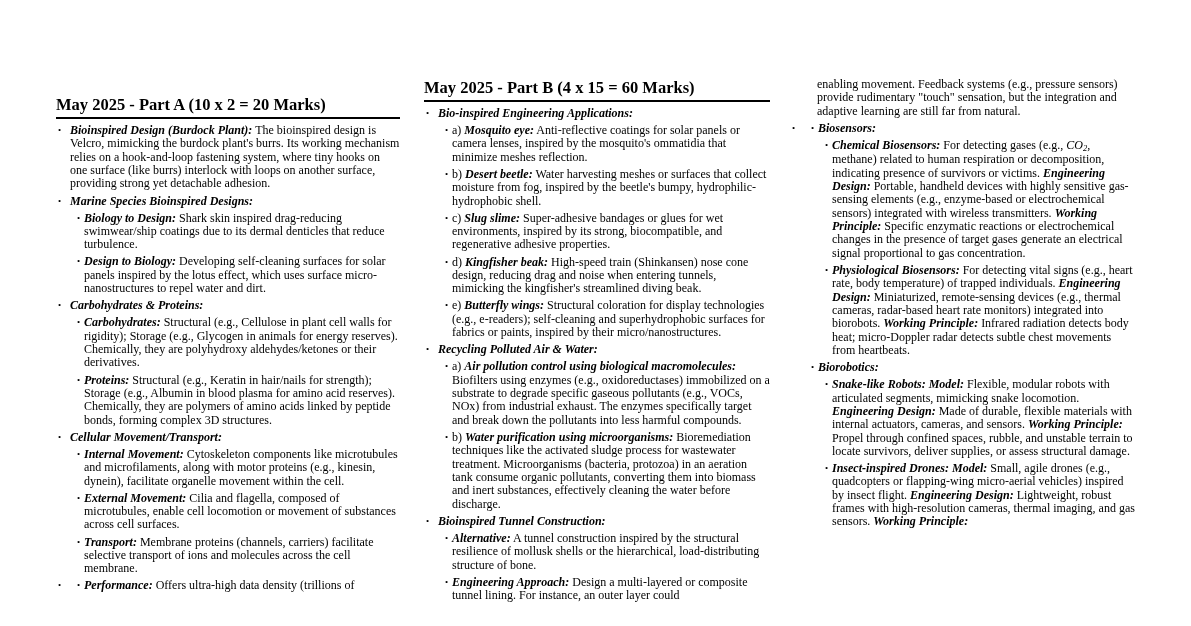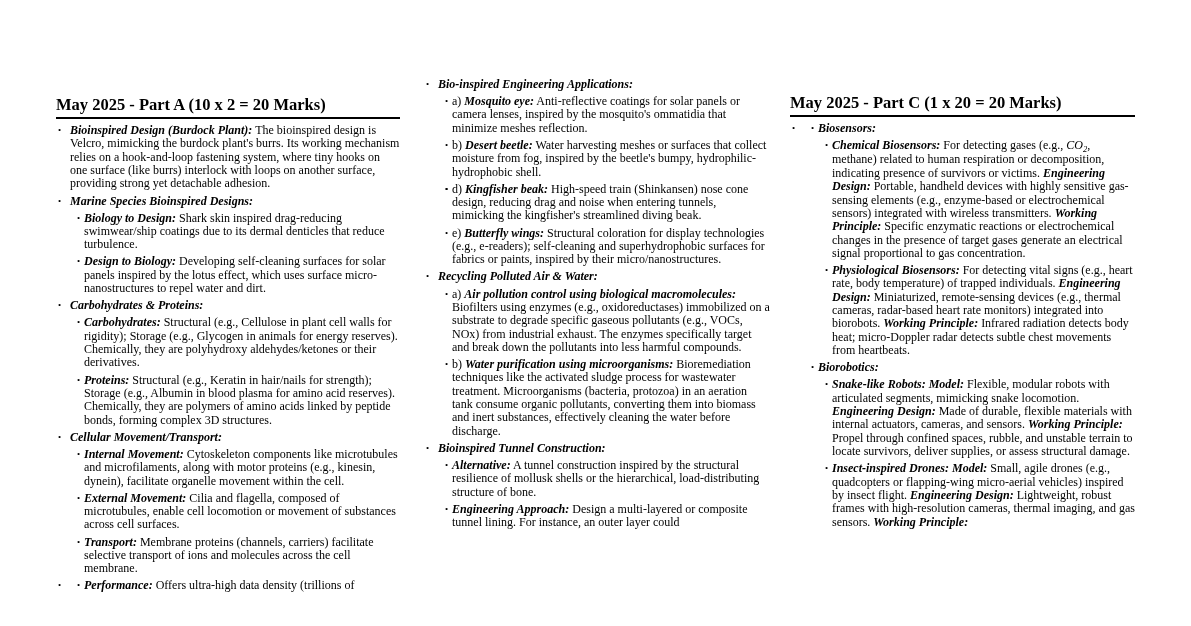--- a/index.html
+++ b/index.html
@@ -49,35 +49,36 @@
       <div class="block item lvl2"><span class="bullet">•</span><span><span class="s-b">Carbohydrates:</span><span class="s-n"> Structural (e.g., Cellulose in plant cell walls for rigidity); Storage (e.g., Glycogen in animals for energy reserves). Chemically, they are polyhydroxy aldehydes/ketones or their derivatives.</span></span></div>
       <div class="block item lvl2"><span class="bullet">•</span><span><span class="s-b">Proteins:</span><span class="s-n"> Structural (e.g., Keratin in hair/nails for strength); Storage (e.g., Albumin in blood plasma for amino acid reserves). Chemically, they are polymers of amino acids linked by peptide bonds, forming complex 3D structures.</span></span></div>
       <div class="block item lvl1"><span class="bullet">•</span><span><span class="s-b">Cellular Movement/Transport:</span></span></div>
       <div class="block item lvl2"><span class="bullet">•</span><span><span class="s-b">Internal Movement:</span><span class="s-n"> Cytoskeleton components like microtubules and microfilaments, along with motor proteins (e.g., kinesin, dynein), facilitate organelle movement within the cell.</span></span></div>
       <div class="block item lvl2"><span class="bullet">•</span><span><span class="s-b">External Movement:</span><span class="s-n"> Cilia and flagella, composed of microtubules, enable cell locomotion or movement of substances across cell surfaces.</span></span></div>
       <div class="block item lvl2"><span class="bullet">•</span><span><span class="s-b">Transport:</span><span class="s-n"> Membrane proteins (channels, carriers) facilitate selective transport of ions and molecules across the cell membrane.</span></span></div>
       <div class="block item lvl1"><span class="bullet">•</span></div>
       <div class="block item lvl2"><span class="bullet">•</span><span><span class="s-b">Performance:</span><span class="s-n"> Offers ultra-high data density (trillions of</span></span></div>
     </div>
   <div class="col col2">
+      <div class="heading">May 2025 - Part B (4 x 15 = 60 Marks)</div>
       <div class="block item lvl1"><span class="bullet">•</span><span><span class="s-b">Bio-inspired Engineering Applications:</span></span></div>
       <div class="block item lvl2"><span class="bullet">•</span><span><span class="s-n">a) </span><span class="s-b">Mosquito eye:</span><span class="s-n"> Anti-reflective coatings for solar panels or camera lenses, inspired by the mosquito's ommatidia that minimize meshes reflection.</span></span></div>
       <div class="block item lvl2"><span class="bullet">•</span><span><span class="s-n">b) </span><span class="s-b">Desert beetle:</span><span class="s-n"> Water harvesting meshes or surfaces that collect moisture from fog, inspired by the beetle's bumpy, hydrophilic-hydrophobic shell.</span></span></div>
-      <div class="block item lvl2"><span class="bullet">•</span></div>
+      <div class="block item lvl2"><span class="bullet">•</span><span><span class="s-n">c) </span><span class="s-b">Slug slime:</span><span class="s-n"> Super-adhesive bandages or glues for wet environments, inspired by its strong, biocompatible, and regenerative adhesive properties.</span></span></div>
       <div class="block item lvl2"><span class="bullet">•</span><span><span class="s-n">d) </span><span class="s-b">Kingfisher beak:</span><span class="s-n"> High-speed train (Shinkansen) nose cone design, reducing drag and noise when entering tunnels, mimicking the kingfisher's streamlined diving beak.</span></span></div>
       <div class="block item lvl2"><span class="bullet">•</span><span><span class="s-n">e) </span><span class="s-b">Butterfly wings:</span><span class="s-n"> Structural coloration for display technologies (e.g., e-readers); self-cleaning and superhydrophobic surfaces for fabrics or paints, inspired by their micro/nanostructures.</span></span></div>
       <div class="block item lvl1"><span class="bullet">•</span><span><span class="s-b">Recycling Polluted Air &amp; Water:</span></span></div>
       <div class="block item lvl2"><span class="bullet">•</span><span><span class="s-n">a) </span><span class="s-b">Air pollution control using biological macromolecules:</span><span class="s-n"> Biofilters using enzymes (e.g., oxidoreductases) immobilized on a substrate to degrade specific gaseous pollutants (e.g., VOCs, NOx) from industrial exhaust. The enzymes specifically target and break down the pollutants into less harmful compounds.</span></span></div>
       <div class="block item lvl2"><span class="bullet">•</span><span><span class="s-n">b) </span><span class="s-b">Water purification using microorganisms:</span><span class="s-n"> Bioremediation techniques like the activated sludge process for wastewater treatment. Microorganisms (bacteria, protozoa) in an aeration tank consume organic pollutants, converting them into biomass and inert substances, effectively cleaning the water before discharge.</span></span></div>
       <div class="block item lvl1"><span class="bullet">•</span><span><span class="s-b">Bioinspired Tunnel Construction:</span></span></div>
       <div class="block item lvl2"><span class="bullet">•</span><span><span class="s-b">Alternative:</span><span class="s-n"> A tunnel construction inspired by the structural resilience of mollusk shells or the hierarchical, load-distributing structure of bone.</span></span></div>
       <div class="block item lvl2"><span class="bullet">•</span><span><span class="s-b">Engineering Approach:</span><span class="s-n"> Design a multi-layered or composite tunnel lining. For instance, an outer layer could</span></span></div>
     </div>
   <div class="col col3">
-      <div class="heading mt">May 2025 - Part C (1 x 20 = 20 Marks)</div>
+      <div class="block para2"><span><span class="s-n">enabling movement. Feedback systems (e.g., pressure sensors) provide rudimentary "touch" sensation, but the integration and adaptive learning are still far from natural.</span></span></div>
       <div class="block item lvl1"><span class="bullet">•</span></div>
       <div class="block item lvl2"><span class="bullet">•</span><span><span class="s-b">Biosensors:</span></span></div>
       <div class="block item lvl3"><span class="bullet">•</span><span><span class="s-b">Chemical Biosensors:</span><span class="s-n"> For detecting gases (e.g., </span><span class="s-mi">CO</span><span class="s-msub">2</span><span class="s-n">, methane) related to human respiration or decomposition, indicating presence of survivors or victims. </span><span class="s-b">Engineering Design:</span><span class="s-n"> Portable, handheld devices with highly sensitive gas-sensing elements (e.g., enzyme-based or electrochemical sensors) integrated with wireless transmitters. </span><span class="s-b">Working Principle:</span><span class="s-n"> Specific enzymatic reactions or electrochemical changes in the presence of target gases generate an electrical signal proportional to gas concentration.</span></span></div>
       <div class="block item lvl3"><span class="bullet">•</span><span><span class="s-b">Physiological Biosensors:</span><span class="s-n"> For detecting vital signs (e.g., heart rate, body temperature) of trapped individuals. </span><span class="s-b">Engineering Design:</span><span class="s-n"> Miniaturized, remote-sensing devices (e.g., thermal cameras, radar-based heart rate monitors) integrated into biorobots. </span><span class="s-b">Working Principle:</span><span class="s-n"> Infrared radiation detects body heat; micro-Doppler radar detects subtle chest movements from heartbeats.</span></span></div>
       <div class="block item lvl2"><span class="bullet">•</span><span><span class="s-b">Biorobotics:</span></span></div>
       <div class="block item lvl3"><span class="bullet">•</span><span><span class="s-b">Snake-like Robots: Model:</span><span class="s-n"> Flexible, modular robots with articulated segments, mimicking snake locomotion. </span><span class="s-b">Engineering Design:</span><span class="s-n"> Made of durable, flexible materials with internal actuators, cameras, and sensors. </span><span class="s-b">Working Principle:</span><span class="s-n"> Propel through confined spaces, rubble, and unstable terrain to locate survivors, deliver supplies, or assess structural damage.</span></span></div>
       <div class="block item lvl3"><span class="bullet">•</span><span><span class="s-b">Insect-inspired Drones: Model:</span><span class="s-n"> Small, agile drones (e.g., quadcopters or flapping-wing micro-aerial vehicles) inspired by insect flight. </span><span class="s-b">Engineering Design:</span><span class="s-n"> Lightweight, robust frames with high-resolution cameras, thermal imaging, and gas sensors. </span><span class="s-b">Working Principle:</span></span></div>
     </div>
 </div>
 

